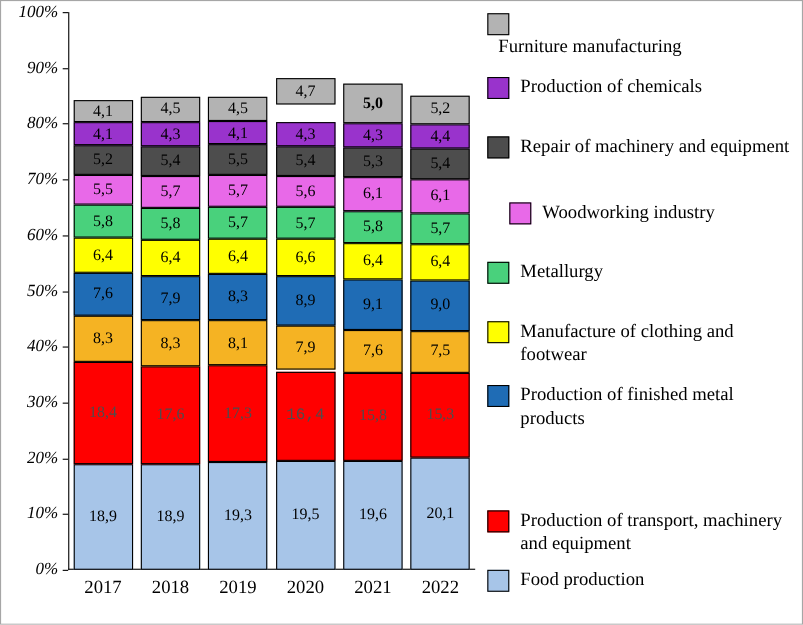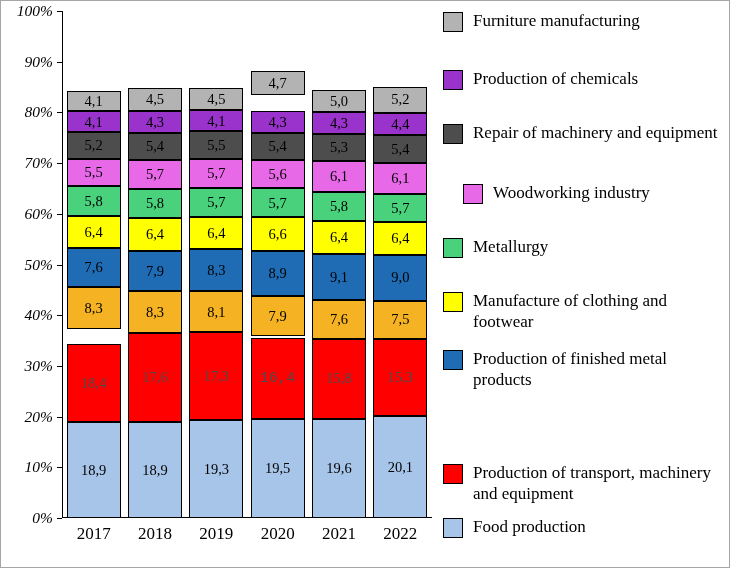--- a/index.html
+++ b/index.html
@@ -160,21 +160,21 @@
       <div class="y-tick" style="top: 0px;">100%</div>
     </div>
   <div class="axis-line-v"></div>
   <div class="axis-line-h"></div>
 
   <div class="bars">
       <div class="bar-col" style="left: 3.66667px;">
         <div class="seg" style="height: 95.823px; bottom: 0px; background: rgb(167, 197, 232);">
           <span>18,9</span>
         </div>
-        <div class="seg" style="height: 78px; bottom: 95.823px; background: rgb(255, 0, 0);">
+        <div class="seg" style="height: 93px; bottom: 95.823px; background: rgb(255, 0, 0);">
           <span style="color: rgb(77, 77, 77);">18,4</span>
         </div>
         <div class="seg" style="height: 42.081px; bottom: 189.111px; background: rgb(245, 179, 35);">
           <span>8,3</span>
         </div>
         <div class="seg" style="height: 38.532px; bottom: 231.192px; background: rgb(31, 108, 181);">
           <span>7,6</span>
         </div>
         <div class="seg" style="height: 32.448px; bottom: 269.724px; background: rgb(255, 255, 0);">
           <span>6,4</span>
@@ -312,21 +312,21 @@
         </div>
         <div class="seg" style="height: 30.927px; bottom: 326.001px; background: rgb(232, 105, 232);">
           <span>6,1</span>
         </div>
         <div class="seg" style="height: 26.871px; bottom: 356.928px; background: rgb(77, 77, 77);">
           <span>5,3</span>
         </div>
         <div class="seg" style="height: 21.801px; bottom: 383.799px; background: rgb(153, 51, 204);">
           <span>4,3</span>
         </div>
-        <div class="seg" style="height: 22px; bottom: 405.6px; background: rgb(179, 179, 179);">
+        <div class="seg" style="height: 36px; bottom: 405.6px; background: rgb(179, 179, 179); font-weight: bold;">
           <span>5,0</span>
         </div>
       </div>
       <div class="bar-col" style="left: 310.333px;">
         <div class="seg" style="height: 101.907px; bottom: 0px; background: rgb(167, 197, 232);">
           <span>20,1</span>
         </div>
         <div class="seg" style="height: 77.571px; bottom: 101.907px; background: rgb(255, 0, 0);">
           <span style="color: rgb(77, 77, 77);">15,3</span>
         </div>
@@ -360,21 +360,21 @@
   <div class="x-labels">
       <div class="x-label" style="left: 3.66667px;">2017</div>
       <div class="x-label" style="left: 65px;">2018</div>
       <div class="x-label" style="left: 126.333px;">2019</div>
       <div class="x-label" style="left: 187.667px;">2020</div>
       <div class="x-label" style="left: 249px;">2021</div>
       <div class="x-label" style="left: 310.333px;">2022</div>
     </div>
 
   <div class="legend">
-      <div class="legend-item" style="top: 6px;">
+      <div class="legend-item" style="top: 6px; flex-direction: column;">
         <span class="legend-swatch" style="background: rgb(179, 179, 179);"></span>
         <span class="legend-text">Furniture manufacturing</span>
       </div>
       <div class="legend-item" style="top: 64px;">
         <span class="legend-swatch" style="background: rgb(153, 51, 204);"></span>
         <span class="legend-text">Production of chemicals</span>
       </div>
       <div class="legend-item" style="top: 118px;">
         <span class="legend-swatch" style="background: rgb(77, 77, 77);"></span>
         <span class="legend-text">Repair of machinery and equipment</span>

